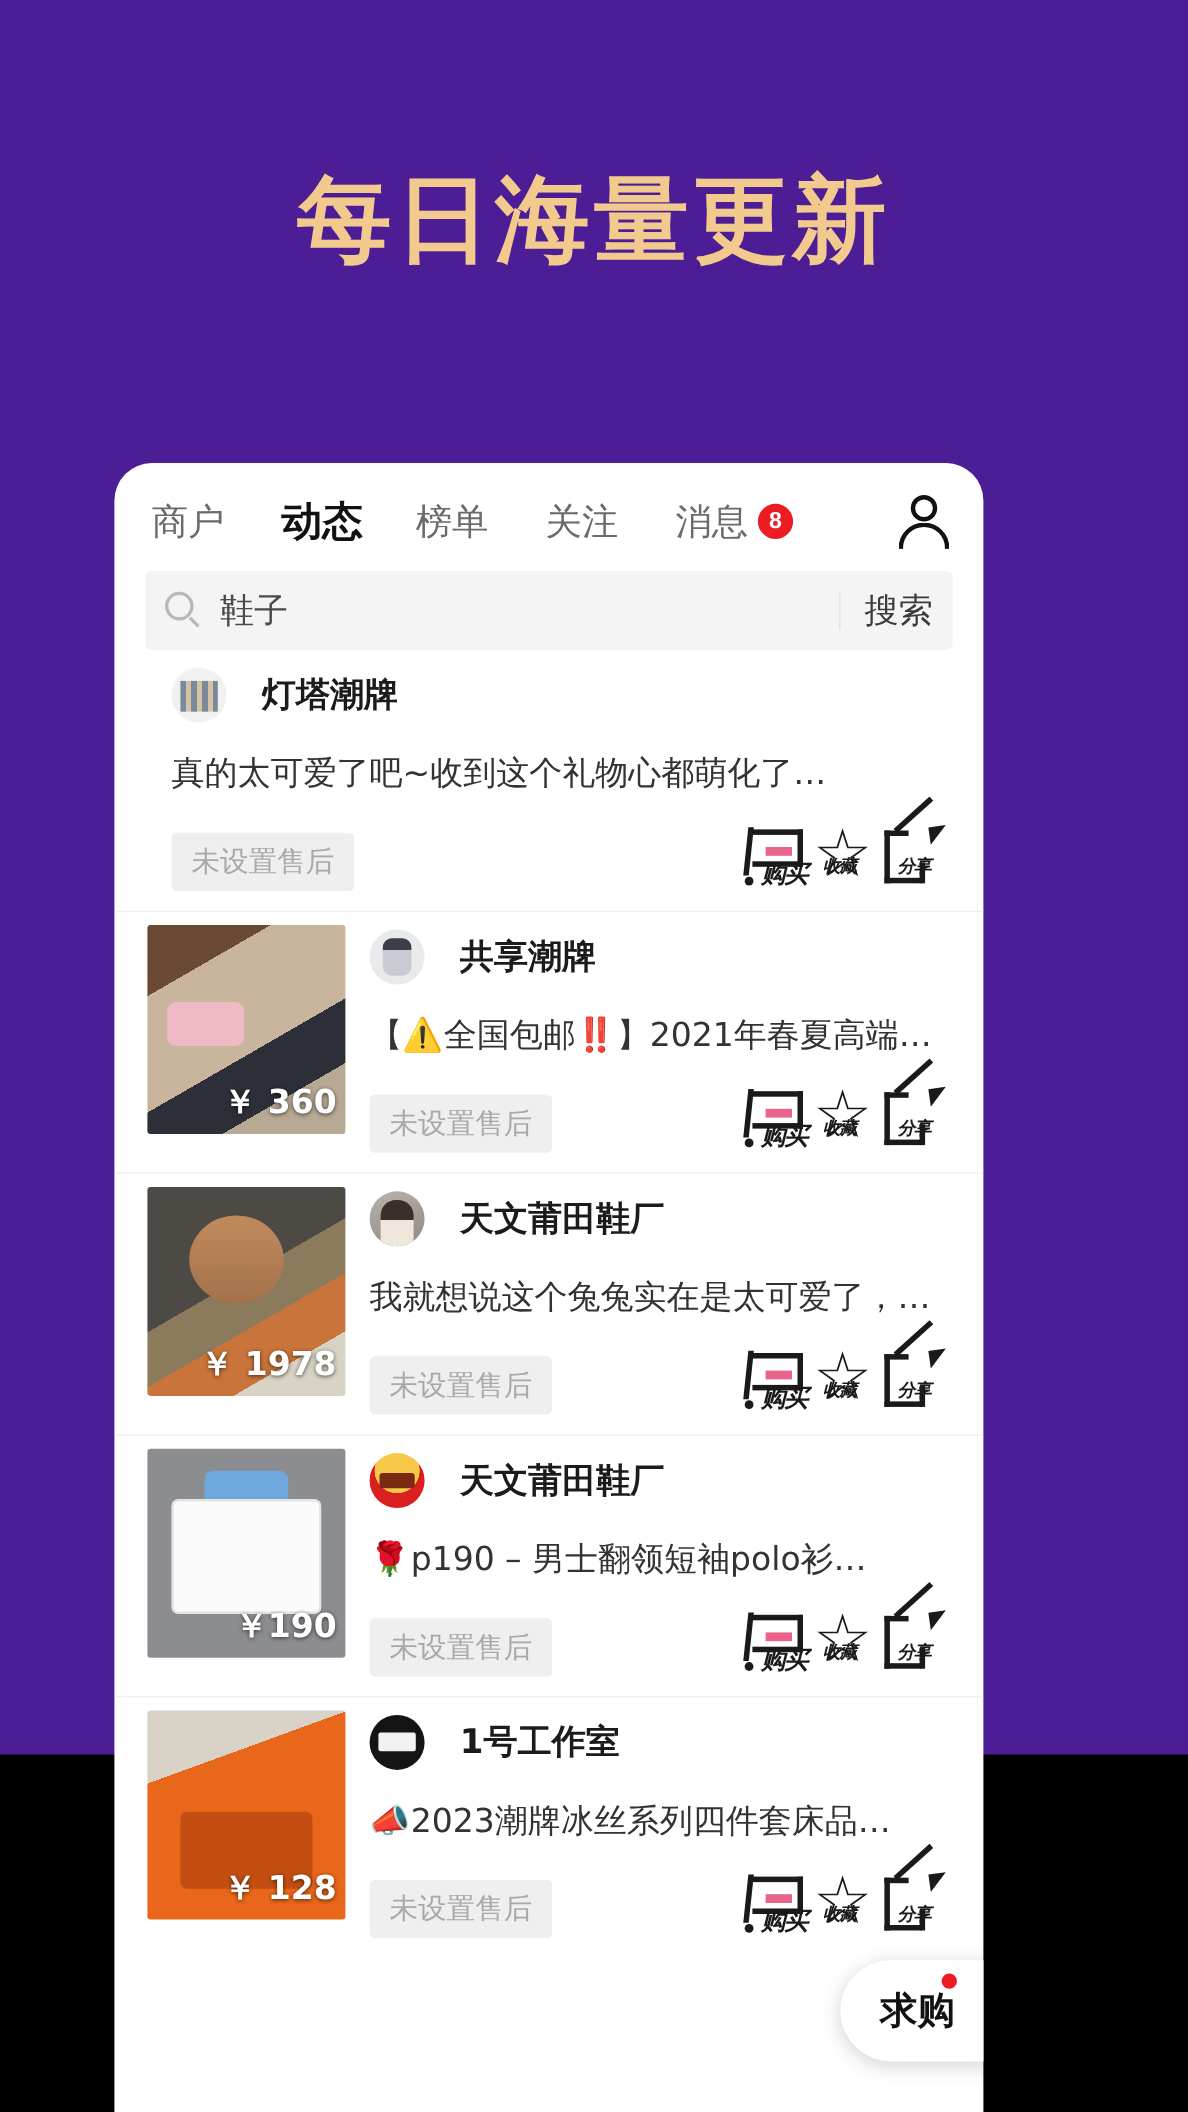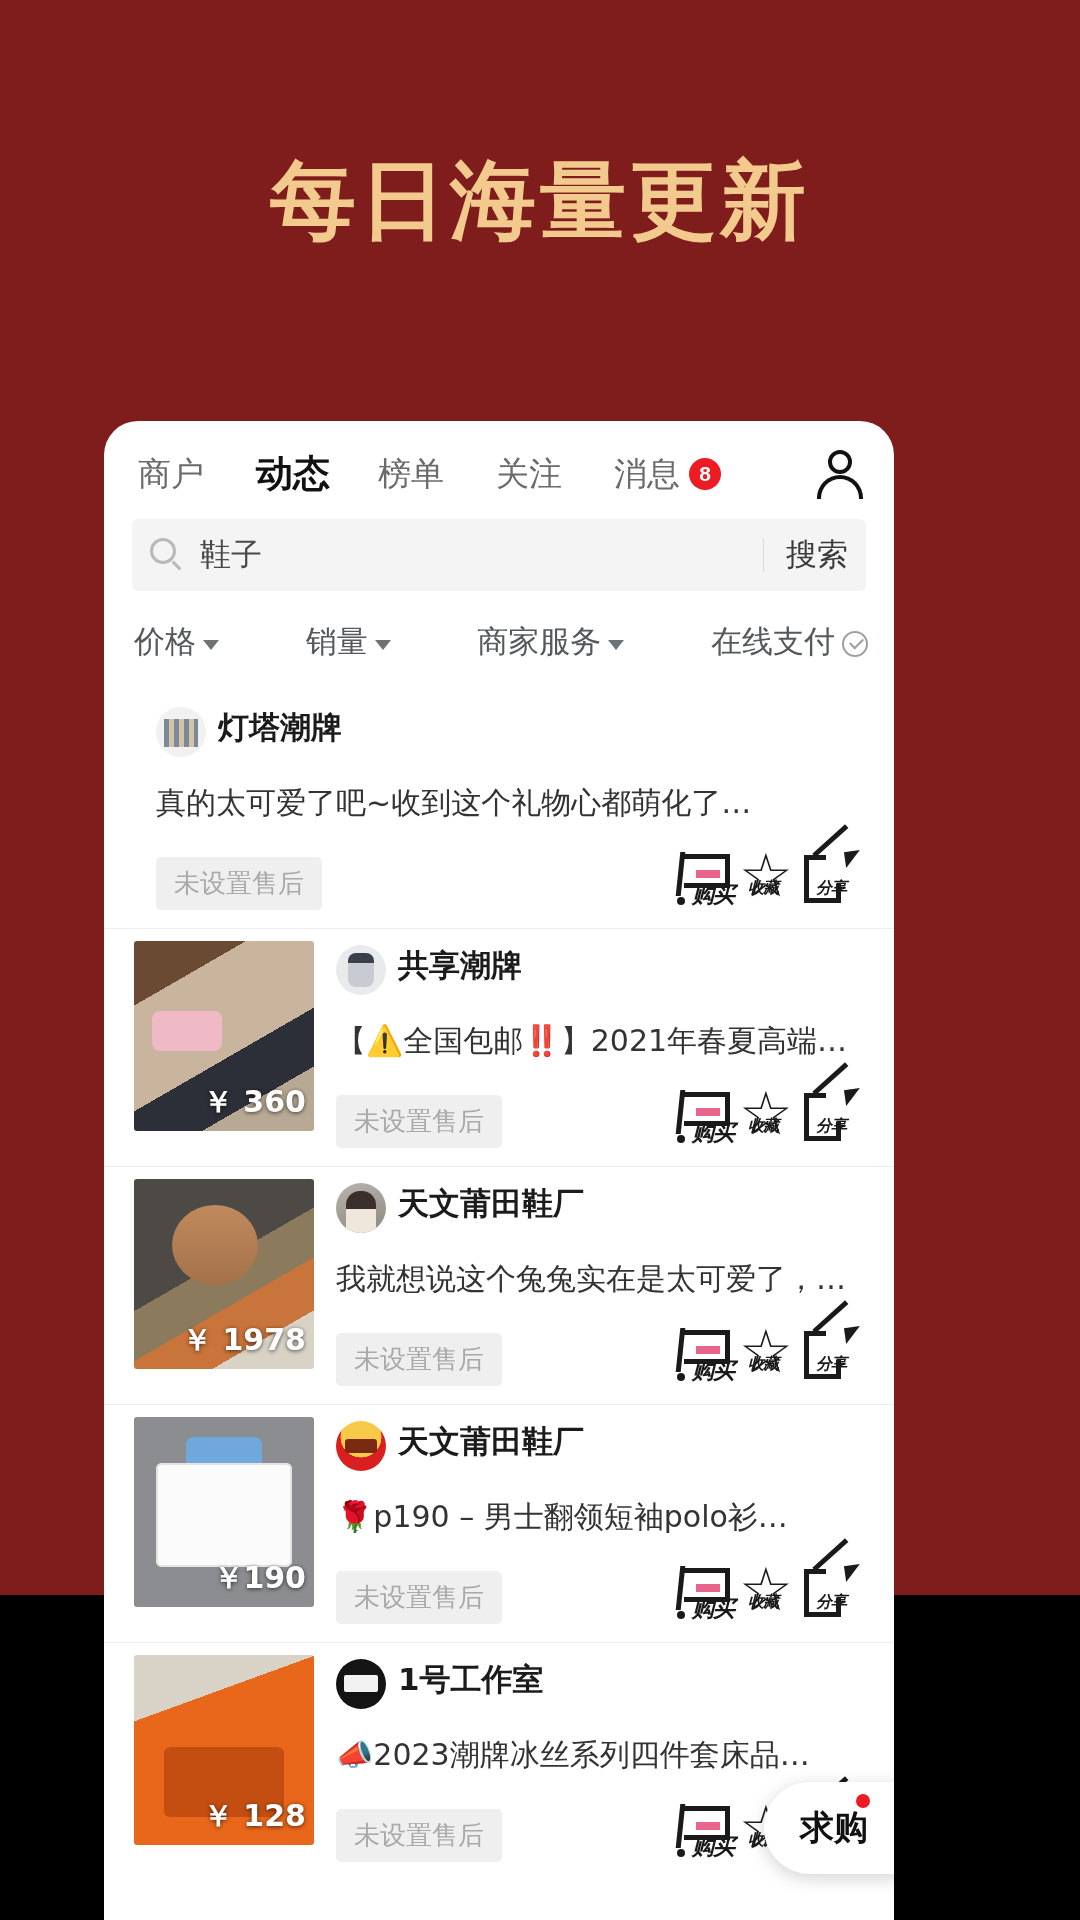--- a/index.html
+++ b/index.html
@@ -1,19 +1,19 @@
 <!DOCTYPE html>
 <html><head>
 <meta charset="utf-8">
 <style>
   * { margin:0; padding:0; box-sizing:border-box; }
   html,body { width:1080px; height:1920px; background:#000; overflow:hidden;
     font-family:"Liberation Sans","DejaVu Sans",sans-serif; }
 
-  .stage { position:relative; width:1080px; height:1595px; background:#7f1d1d; }
+  .stage { position:relative; width:1080px; height:1595px; background:#4c1d95; }
 
   
   .headline {
     position:absolute; left:0; top:152px; width:1080px; text-align:center;
     font-size:86px; font-weight:bold; letter-spacing:4px;
     color:#f3ca8e; line-height:1.12;
     font-family:"DejaVu Sans","Liberation Sans",sans-serif;
   }
 
   
@@ -88,21 +88,21 @@
   .item { display:flex; padding:0 26px 0 30px; border-top:1px solid #ededed; }
   .item:first-child{border-top:none;}
   .thumbwrap { position:relative; width:180px; height:190px; flex:none; margin-top:12px; }
   .thumb { width:180px; height:190px; border-radius:3px; overflow:hidden; position:relative; }
   .price {
     position:absolute; right:8px; bottom:8px; color:#fff; font-size:30px;
     font-weight:bold; text-shadow:0 1px 4px rgba(0,0,0,.65);
     font-family:"DejaVu Sans",sans-serif;
   }
   .body { flex:1; padding:16px 0 0 22px; min-width:0; }
-  .shoprow { display:flex; gap:12px; }
+  .shoprow { display:flex; align-items:center; gap:32px; }
   .avatar { width:50px; height:50px; border-radius:50%; overflow:hidden; flex:none;
             position:relative; background:#eee; }
   .shopname { font-size:31px; color:#1b1b1b; font-weight:bold; white-space:nowrap;
               overflow:hidden; font-family:"DejaVu Sans",sans-serif; }
   .desc {
     margin-top:26px; font-size:30px; color:#333; white-space:nowrap;
     overflow:hidden; text-overflow:ellipsis; font-family:"DejaVu Sans",sans-serif;
   }
   .actionrow { display:flex; align-items:flex-end; margin-top:26px; padding-bottom:18px;}
   .aftertag {
@@ -225,38 +225,20 @@
       <div class="searchbox">
         <span class="mag">
             <i></i>
           </span>
         <span class="searchval">鞋子</span>
         <span class="sdiv"></span>
         <span class="sbtn">搜索</span>
       </div>
     </div>
 
-    <div class="filters">
-      <div class="filter">
-        <span>价格</span>
-        <span class="caret"></span>
-      </div>
-      <div class="filter">
-        <span>销量</span>
-        <span class="caret"></span>
-      </div>
-      <div class="filter">
-        <span>商家服务</span>
-        <span class="caret"></span>
-      </div>
-      <div class="filter">
-        <span>在线支付</span>
-        <span class="ckmark"></span>
-      </div>
-    </div>
 
     <div class="feed">
 
       <div class="item">
         <div class="body">
           <div class="shoprow">
             <span class="avatar av1"></span>
             <span class="shopname">灯塔潮牌</span>
           </div>
           <div class="desc">真的太可爱了吧~收到这个礼物心都萌化了…</div>

